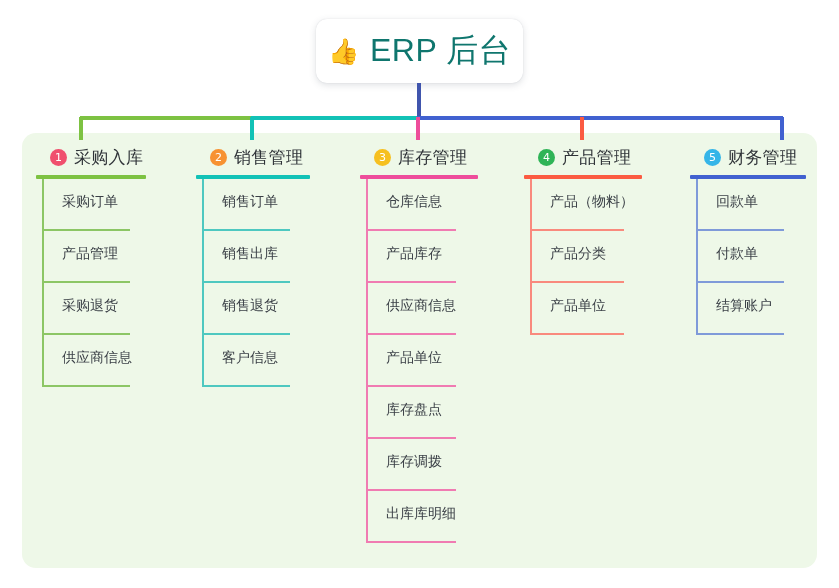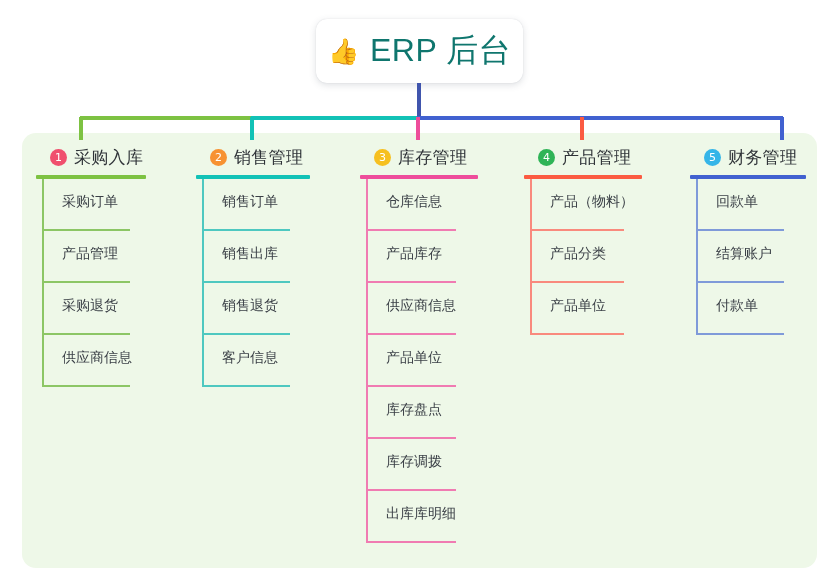--- a/index.html
+++ b/index.html
@@ -298,25 +298,25 @@
         </div>
         <div class="col-rule" style="background: rgb(65, 97, 208); width: 116px;"></div>
         <div class="items">
           <div class="item">
             <div class="item-spine" style="background: rgb(127, 154, 217);"></div>
             <div class="item-label">回款单</div>
             <div class="item-rule" style="background: rgb(127, 154, 217); width: 88px;"></div>
           </div>
           <div class="item">
             <div class="item-spine" style="background: rgb(127, 154, 217);"></div>
+            <div class="item-label">付款单</div>
+            <div class="item-rule" style="background: rgb(127, 154, 217); width: 88px;"></div>
+          </div>
+          <div class="item">
+            <div class="item-spine" style="background: rgb(127, 154, 217);"></div>
             <div class="item-label">结算账户</div>
             <div class="item-rule" style="background: rgb(127, 154, 217); width: 88px;"></div>
           </div>
-          <div class="item">
-            <div class="item-spine" style="background: rgb(127, 154, 217);"></div>
-            <div class="item-label">付款单</div>
-            <div class="item-rule" style="background: rgb(127, 154, 217); width: 88px;"></div>
-          </div>
         </div>
       </div>
     </div>
 
 </div>
 
 </body></html>

